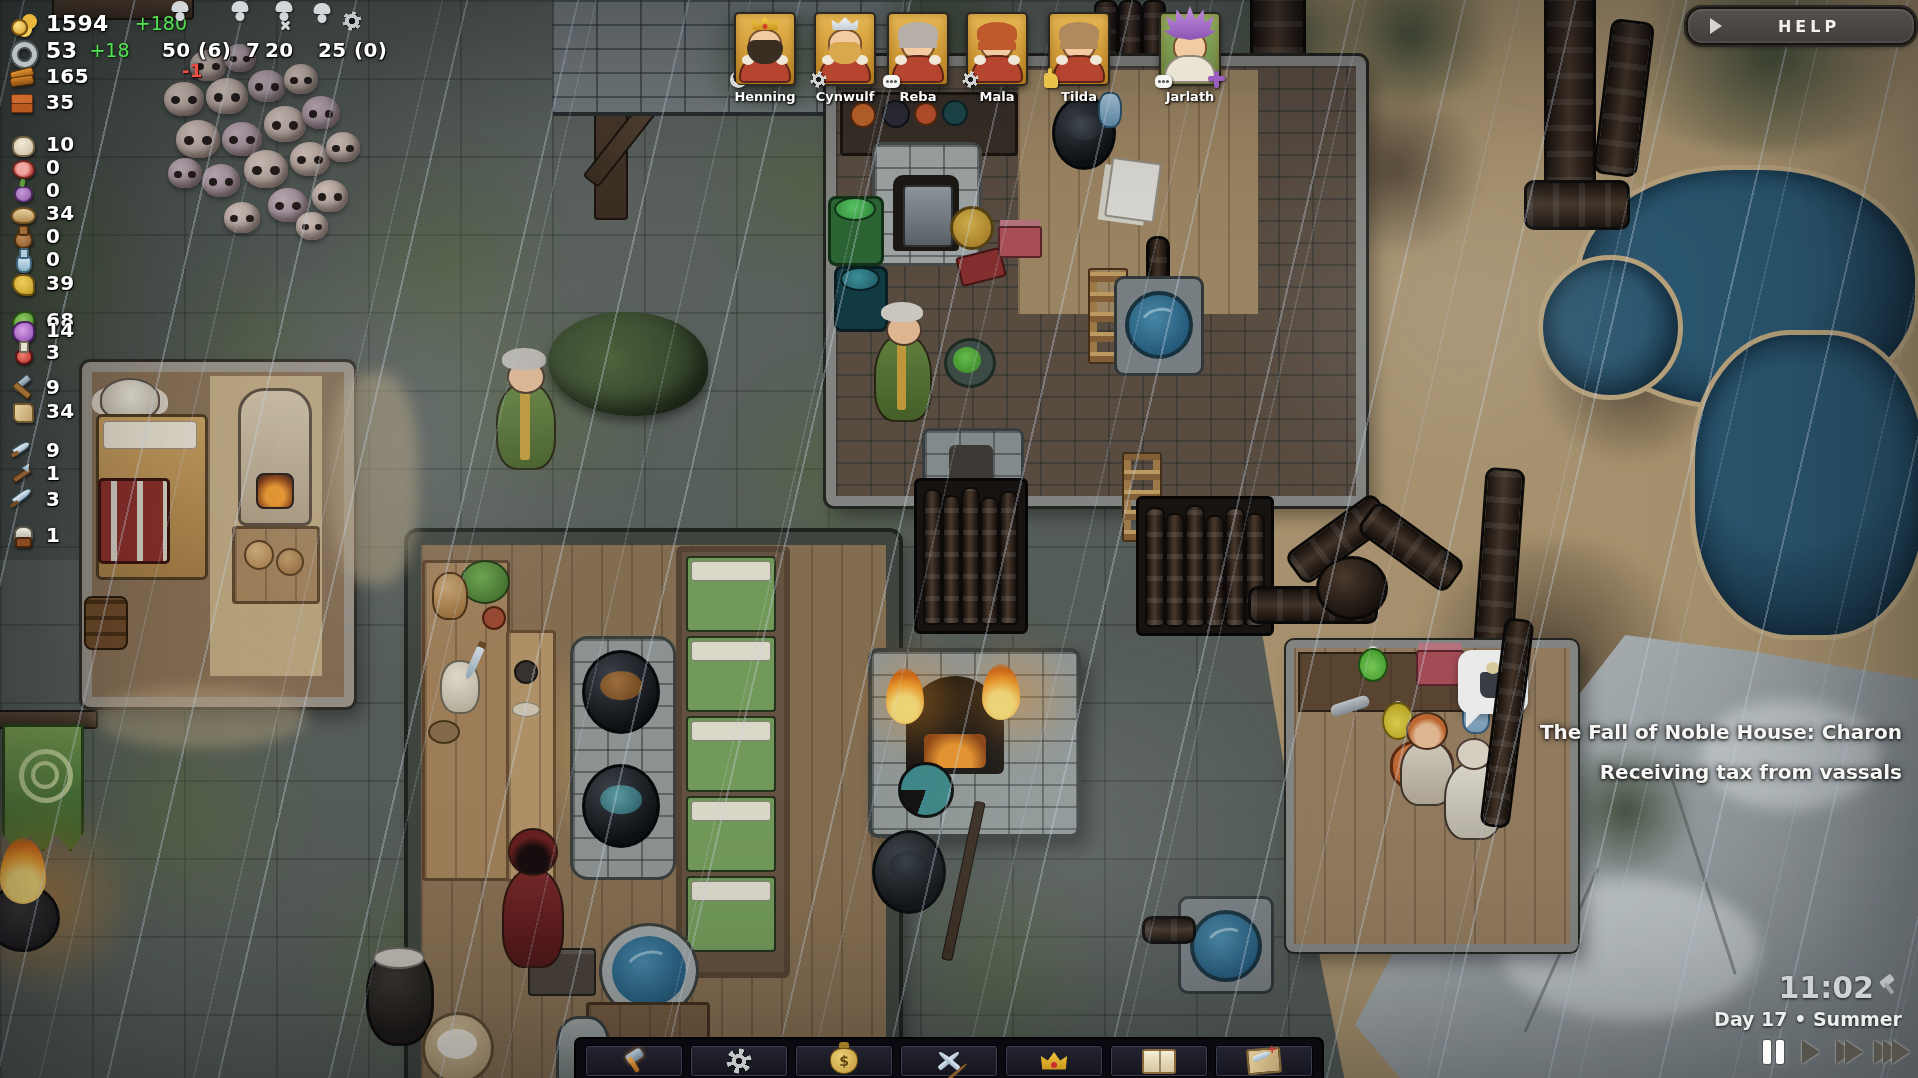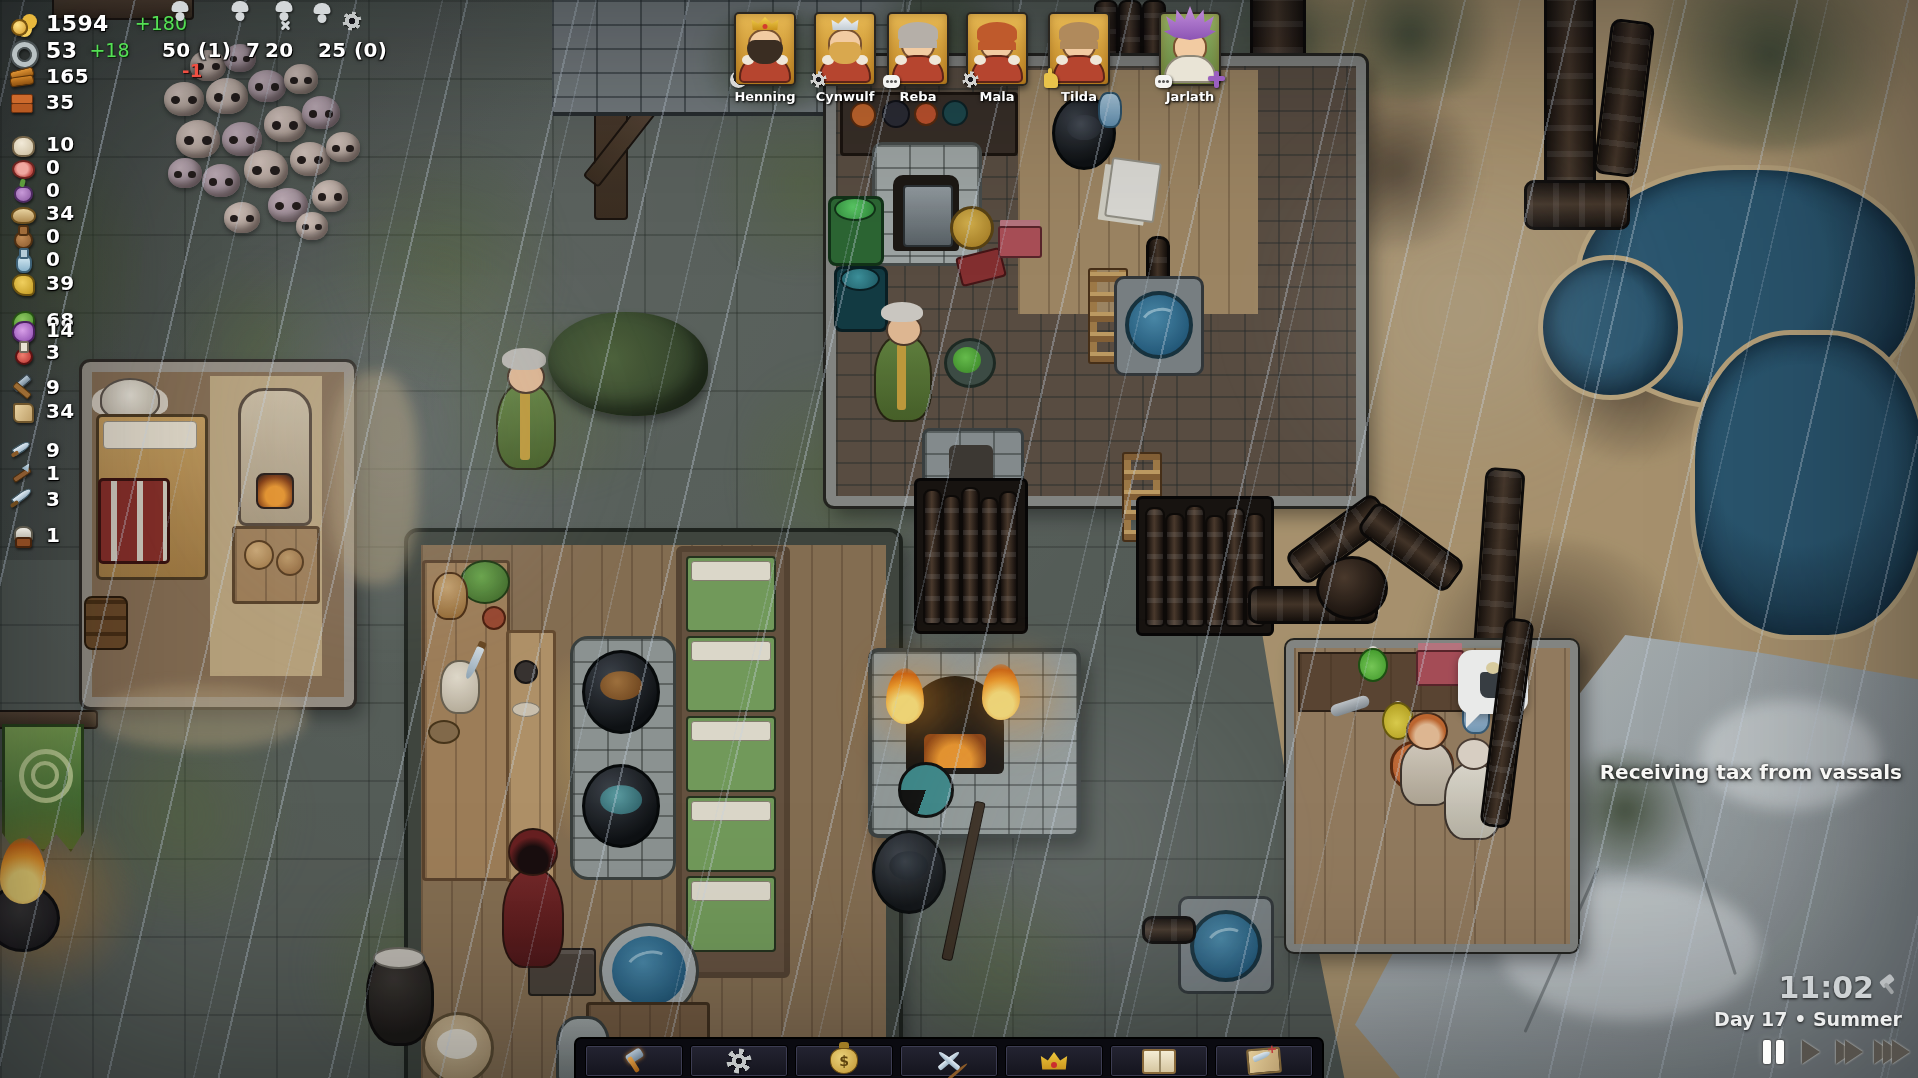--- a/index.html
+++ b/index.html
@@ -485,21 +485,21 @@
       <span class="hudtxt" style="font-size:22px">53</span>
       <span class="delta">+18</span>
     </div>
 
     <div class="w" style="left:160px;top:8px;width:230px;height:80px">
       <span class="ppl w" style="left:20px;top:4px"></span>
       <span class="ppl w" style="left:80px;top:4px"></span>
       <span class="ppl w" style="left:124px;top:4px"><i class="xmark"></i></span>
       <span class="ppl small w" style="left:162px;top:6px"></span>
       <span class="gearshape w" style="left:182px;top:3px;width:20px;height:20px;pointer-events:auto;cursor:pointer"></span>
-      <span class="hudtxt w" style="left:2px;top:30px">50 (1)</span>
+      <span class="hudtxt w" style="left:2px;top:30px">50 (6)</span>
       <span class="hudtxt w" style="left:86px;top:30px">7</span>
       <span class="hudtxt w" style="left:105px;top:30px">20</span>
       <span class="hudtxt w" style="left:158px;top:30px">25 (0)</span>
       <span class="hudtxt neg w" style="left:22px;top:52px;font-size:18px">-1</span>
     </div>
 
     <div>
       <div class="res-row" style="top:63px">
           <span class="ric ri-firewood"></span>
           <span class="hudtxt">165</span>
@@ -625,21 +625,26 @@
       <div class="pframe" style="background:linear-gradient(#8fae62,#66854０);background:linear-gradient(#8fae62,#668540)">
         <div class="pspikes"></div>
         <div class="pface" style="top:18px"></div>
         <div class="pbody robe"></div>
         <div class="pb speech"></div>
         <div class="pb cross"></div>
       </div>
       <div class="pname">Jarlath</div>
     </div>
 
-
+    <div class="w" id="help" style="pointer-events:auto">
+      <span class="tri"></span>
+      <span class="lbl">HELP</span>
+    </div>
+
+    <div class="feedline" style="top:720px;font-size:20px">The Fall of Noble House: Charon</div>
     <div class="feedline" style="top:760px;font-size:20px">Receiving tax from vassals</div>
 
     <div class="w" id="time">11:02</div>
     <div class="w" id="gavel"></div>
     <div class="w" id="date">Day 17 • Summer</div>
 
     <div class="ctrl pb-bars" style="left:1763px;top:1040px;pointer-events:auto">
         <i></i>
         <i></i>
       </div>

